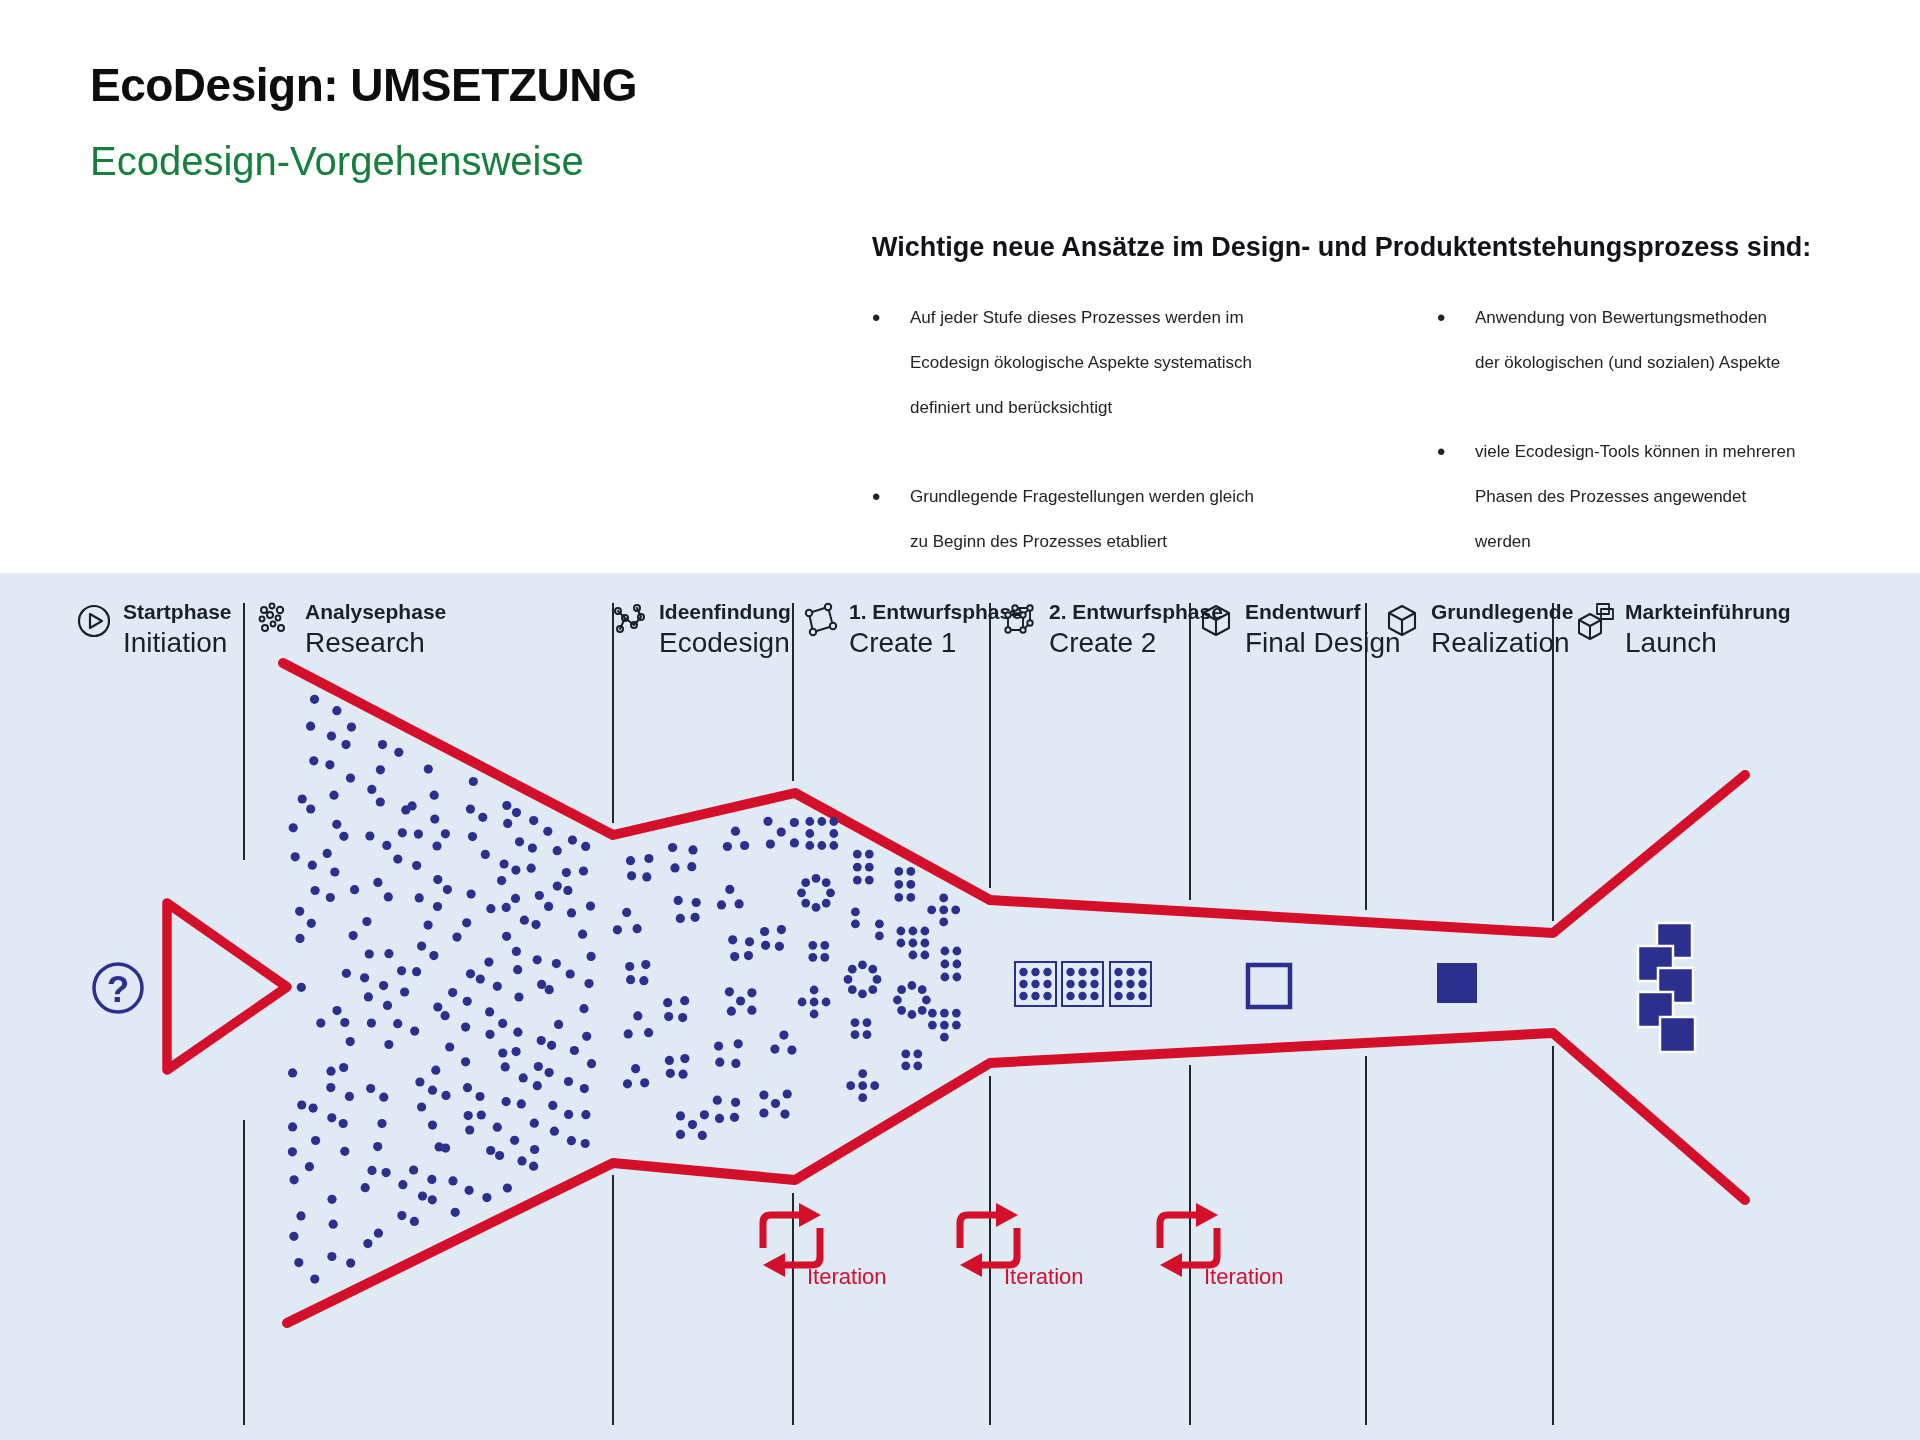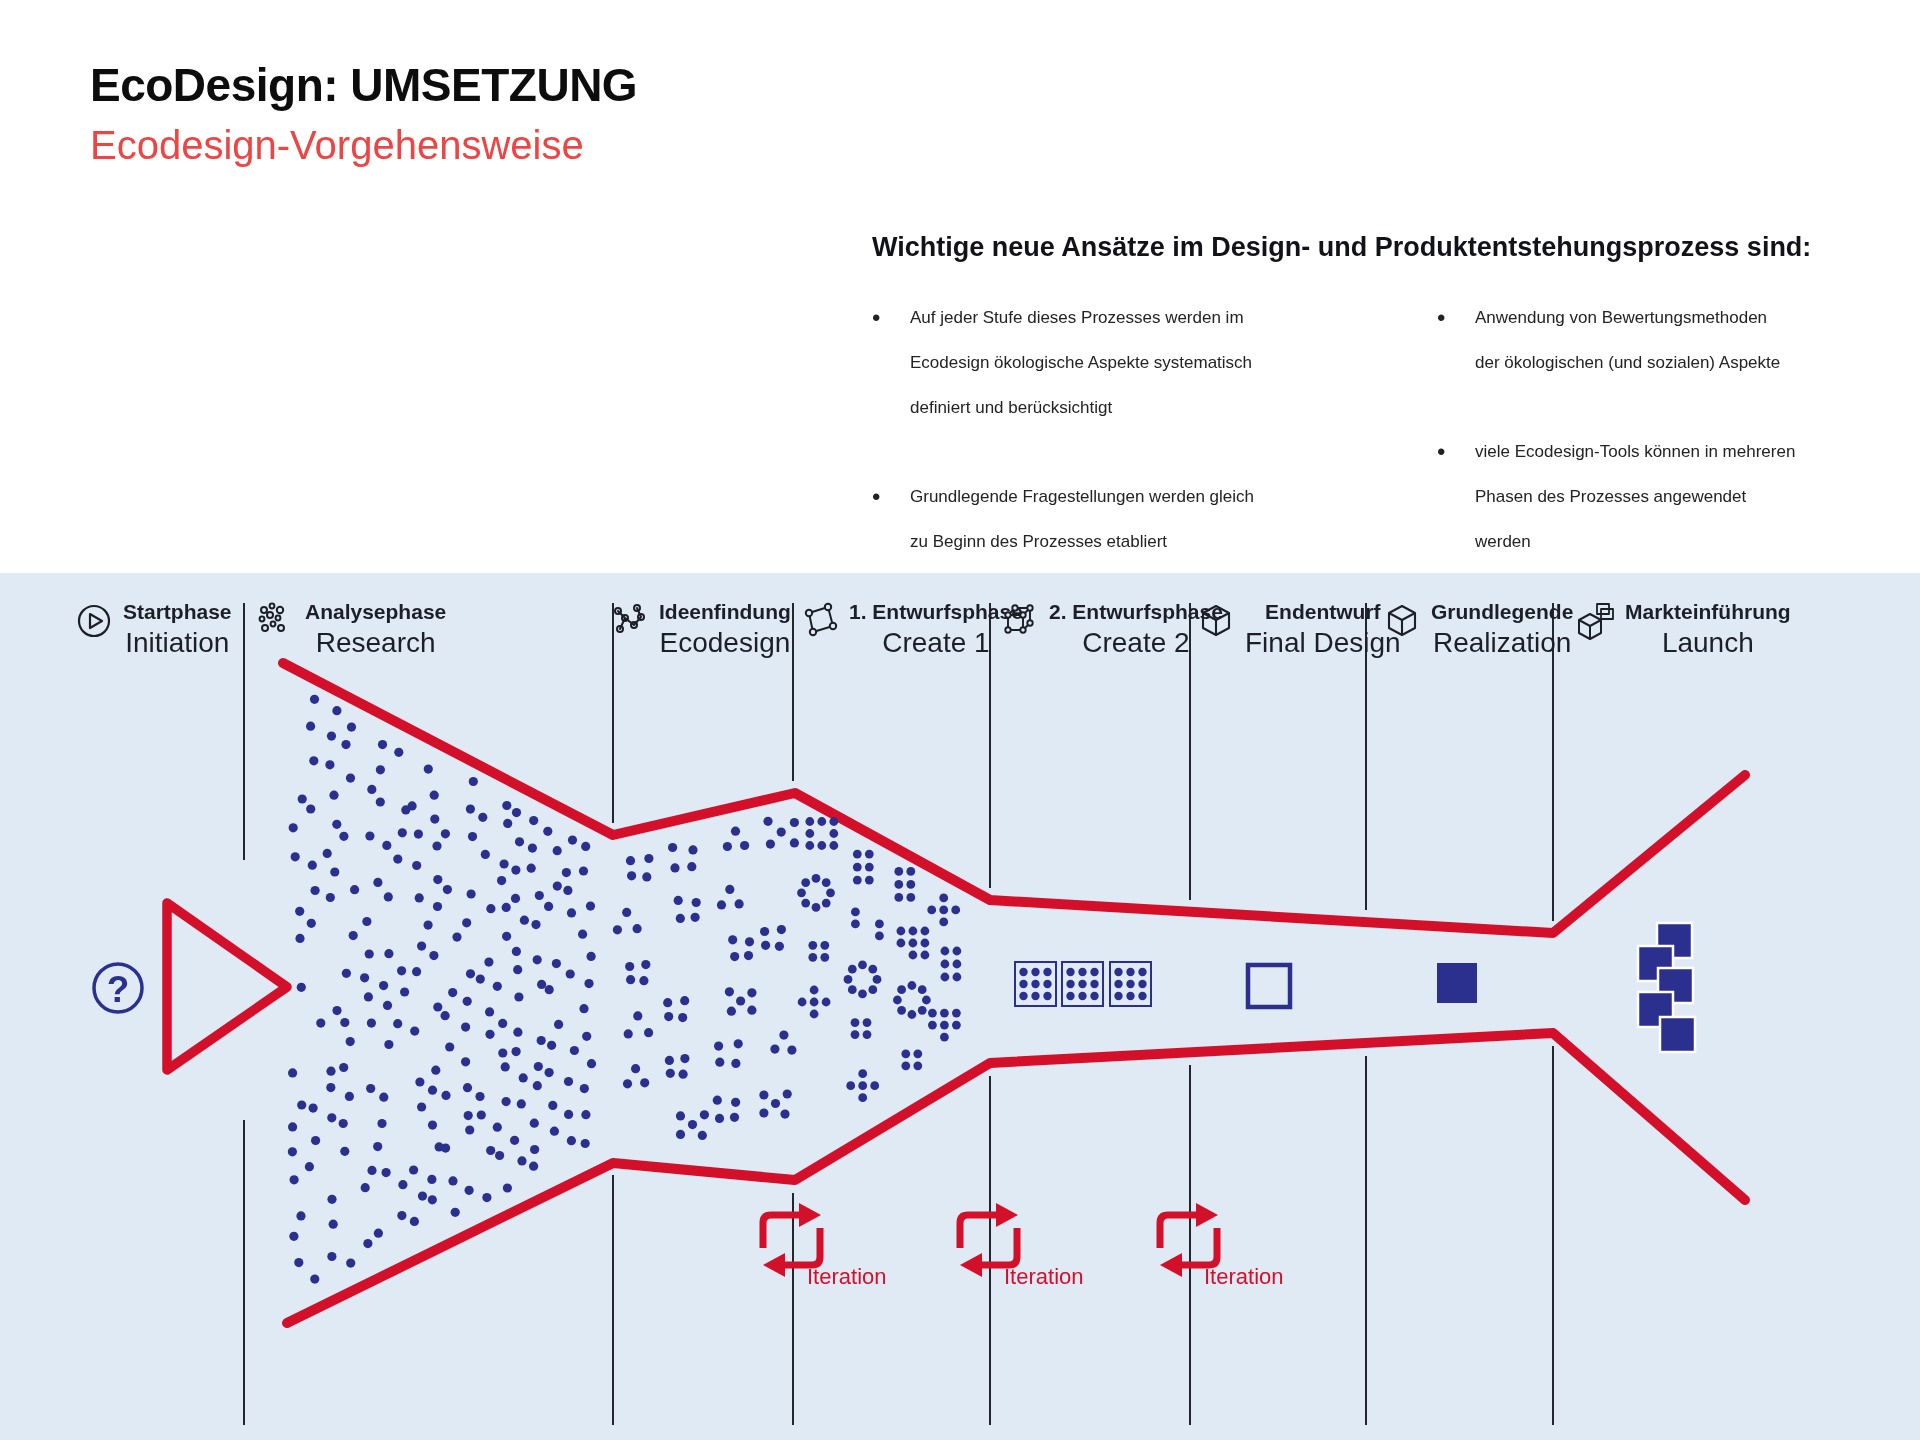--- a/index.html
+++ b/index.html
@@ -1,35 +1,35 @@
 <!DOCTYPE html>
 <html><head>
 <meta charset="utf-8">
 <style>
   html,body{margin:0;padding:0;background:#ffffff;}
   .slide{position:relative;width:1920px;height:1440px;background:#ffffff;overflow:hidden;
          font-family:"Liberation Sans",sans-serif;color:#1d1f26;}
   
   .title-block{position:absolute;left:90px;top:58px;}
   .main-title{font-size:46px;font-weight:bold;letter-spacing:-0.5px;color:#0d0d0d;line-height:1.2;}
-  .sub-title{font-size:40px;font-weight:normal;color:#ef4444;line-height:1.2;margin-top:8px;}
+  .sub-title{font-size:40px;font-weight:normal;color:#15803d;line-height:1.2;margin-top:24px;}
   
   .intro-block{position:absolute;left:840px;top:232px;width:1070px;margin-left:32px;}
   .intro-heading{font-size:27px;font-weight:bold;color:#111319;}
   .intro-cols{position:relative;margin-top:32px;display:flex;gap:60px;}
   .intro-col{flex:1;}
   .bullet-item{display:flex;margin-bottom:44px;}
   .bullet-marker{width:38px;font-size:24px;line-height:45px;color:#222;flex:none;}
   .bullet-text{font-size:17px;line-height:45px;color:#232323;white-space:pre-line;}
   
   .process-band{position:absolute;left:0;top:573px;width:1920px;height:867px;background:#e0eaf5;}
   .funnel-svg{position:absolute;left:0;top:0;}
   .phase-header{position:absolute;top:26px;display:flex;align-items:flex-start;}
   .phase-icon{flex:none;margin-top:2px;}
-  .phase-texts{margin-left:9px;text-align:center;}
+  .phase-texts{margin-left:9px;}
   .phase-name{font-size:21px;font-weight:bold;color:#1c1f27;line-height:1.25;}
   .phase-subname{font-size:28px;font-weight:normal;color:#1c1f27;line-height:1.3;}
   .iteration-label{position:absolute;top:691px;font-size:22px;color:#d40f2a;}
 </style>
 </head>
 <body>
 
 <div class="slide">
 
   <div class="title-block">

